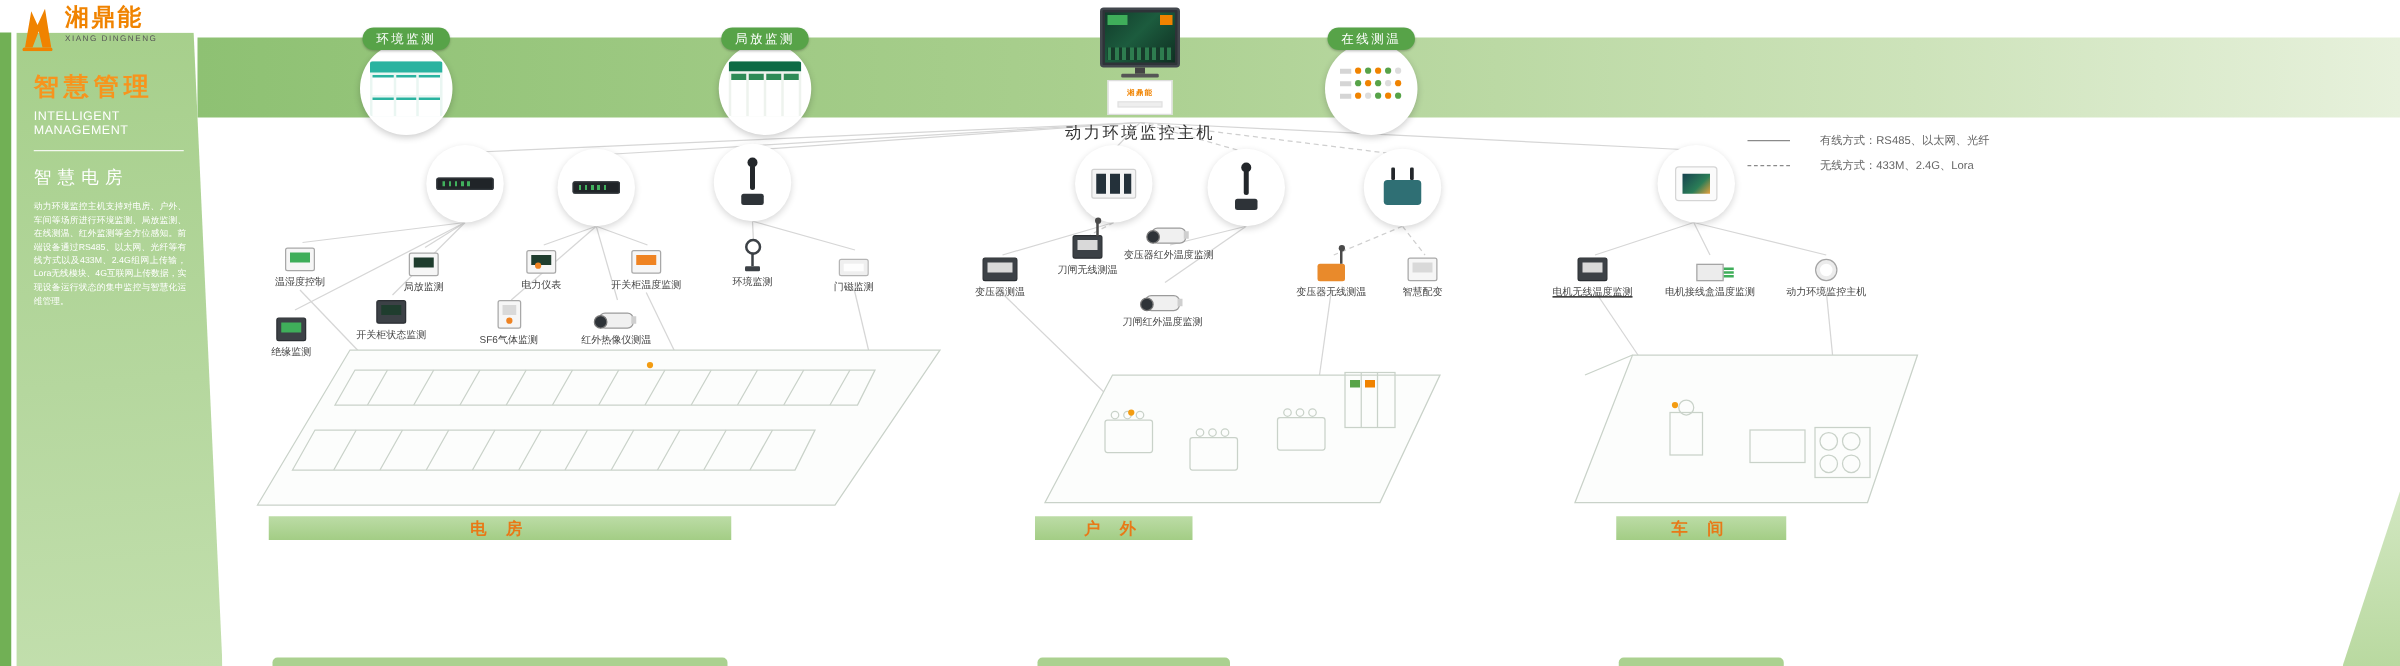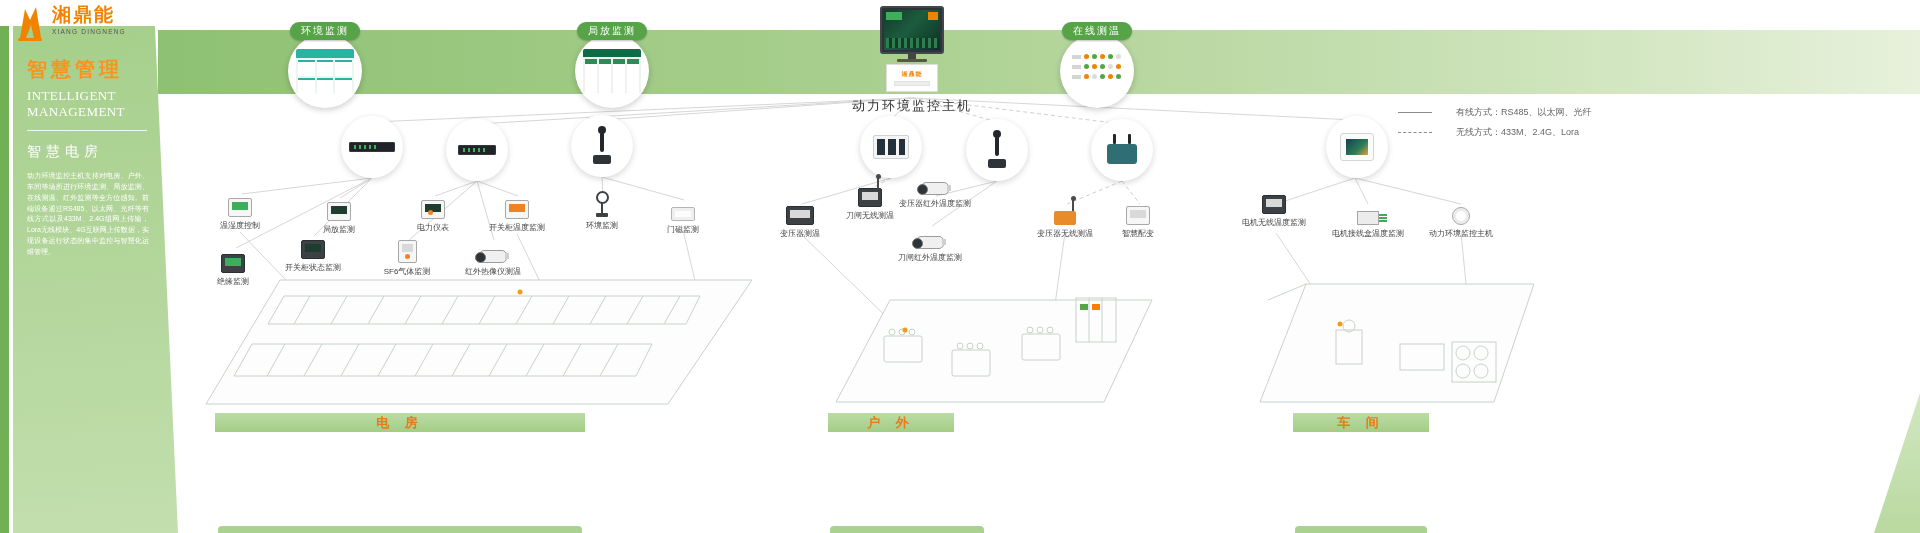--- a/index.html
+++ b/index.html
@@ -14,21 +14,21 @@
   .logo-sub{font-size:6.5px;color:#555;letter-spacing:1.2px;margin-top:2px;}
 
   
   #sidebar{position:absolute;left:0;top:26px;width:180px;bottom:0;z-index:5;}
   .sb-edge{position:absolute;left:0;top:0;width:9px;height:100%;background:#71b055;}
   .sb-main{position:absolute;left:13px;top:0;width:165px;height:100%;
            background:linear-gradient(175deg,#a6cf8b 0%,#b5d79e 55%,#c2dfad 100%);
            clip-path:polygon(0 0,86% 0,100% 100%,0 100%);
            padding:30px 16px 0 14px;box-sizing:border-box;}
   .sb-title{font-size:20px;font-weight:bold;color:#f7941d;letter-spacing:4px;}
-  .sb-sub{font-size:13px;color:#ffffff;margin-top:5px;letter-spacing:.4px;font-family:Liberation Serif, serif;}
+  .sb-sub{font-size:10px;color:#ffffff;margin-top:5px;letter-spacing:.4px;}
   .sb-divider{width:120px;height:1px;background:rgba(255,255,255,.85);margin:10px 0 12px;}
   .sb-section{font-size:14px;color:#ffffff;letter-spacing:5px;margin-bottom:10px;}
   .sb-desc{font-size:7px;line-height:1.55;color:#ffffff;text-align:justify;width:122px;}
 
   
   #banner{position:absolute;left:158px;top:30px;width:1762px;height:64px;z-index:2;
           background:linear-gradient(90deg,#8ec173 0%,#a9cf8e 40%,#cde3ba 78%,#e7f1dc 100%);}
 
   
   .badge{position:absolute;top:22px;width:90px;display:flex;flex-direction:column;align-items:center;z-index:6;}
@@ -483,21 +483,21 @@
   </div>
   <div class="device" style="left:1096px;top:198px;">
     <span class="dicon">
         <span class="i-box">
           <span class="scr gray"></span>
         </span>
       </span>
     <span class="dlabel">智慧配变</span>
   </div>
 
-  <div class="device" style="left:1232px;top:187px;">
+  <div class="device" style="left:1232px;top:198px;text-decoration:underline;">
     <span class="dicon">
         <span class="i-box dark">
           <span class="scr gray"></span>
         </span>
       </span>
     <span class="dlabel">电机无线温度监测</span>
   </div>
   <div class="device" style="left:1326px;top:198px;">
     <span class="dicon">
         <span class="i-junc"></span>

